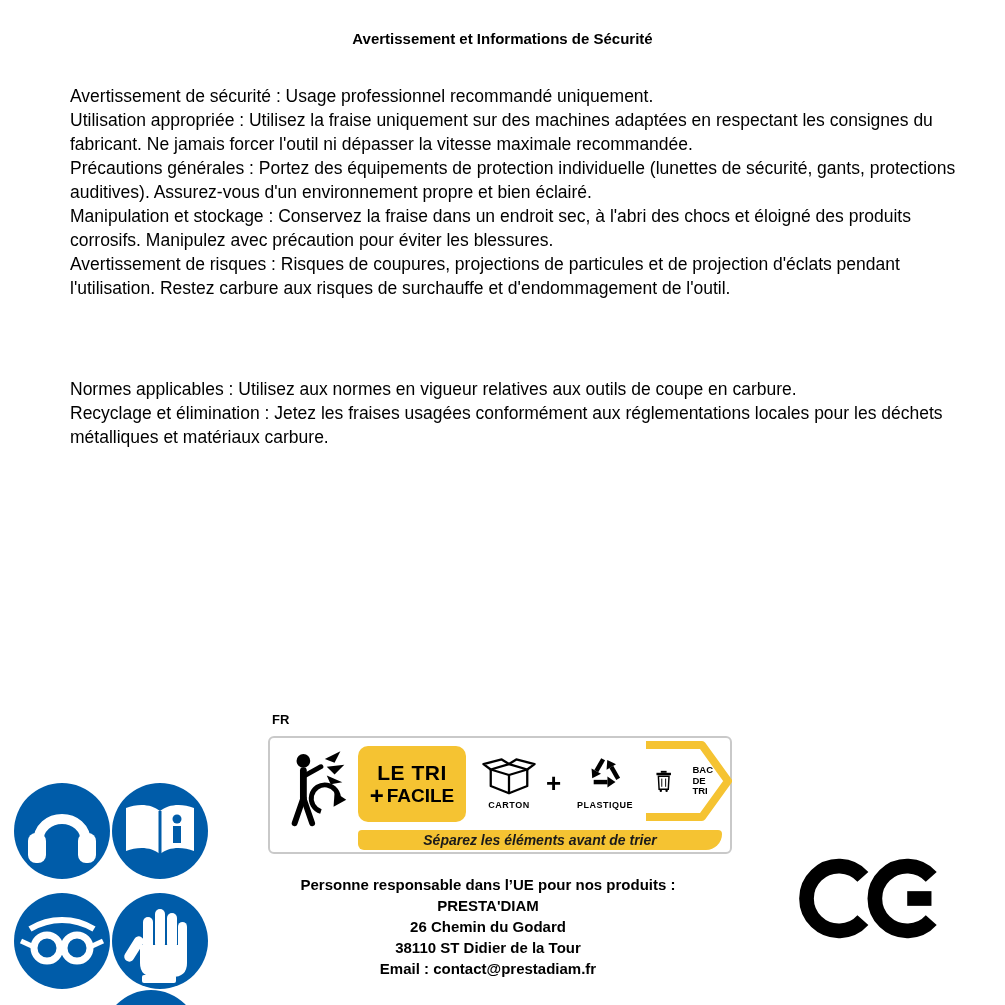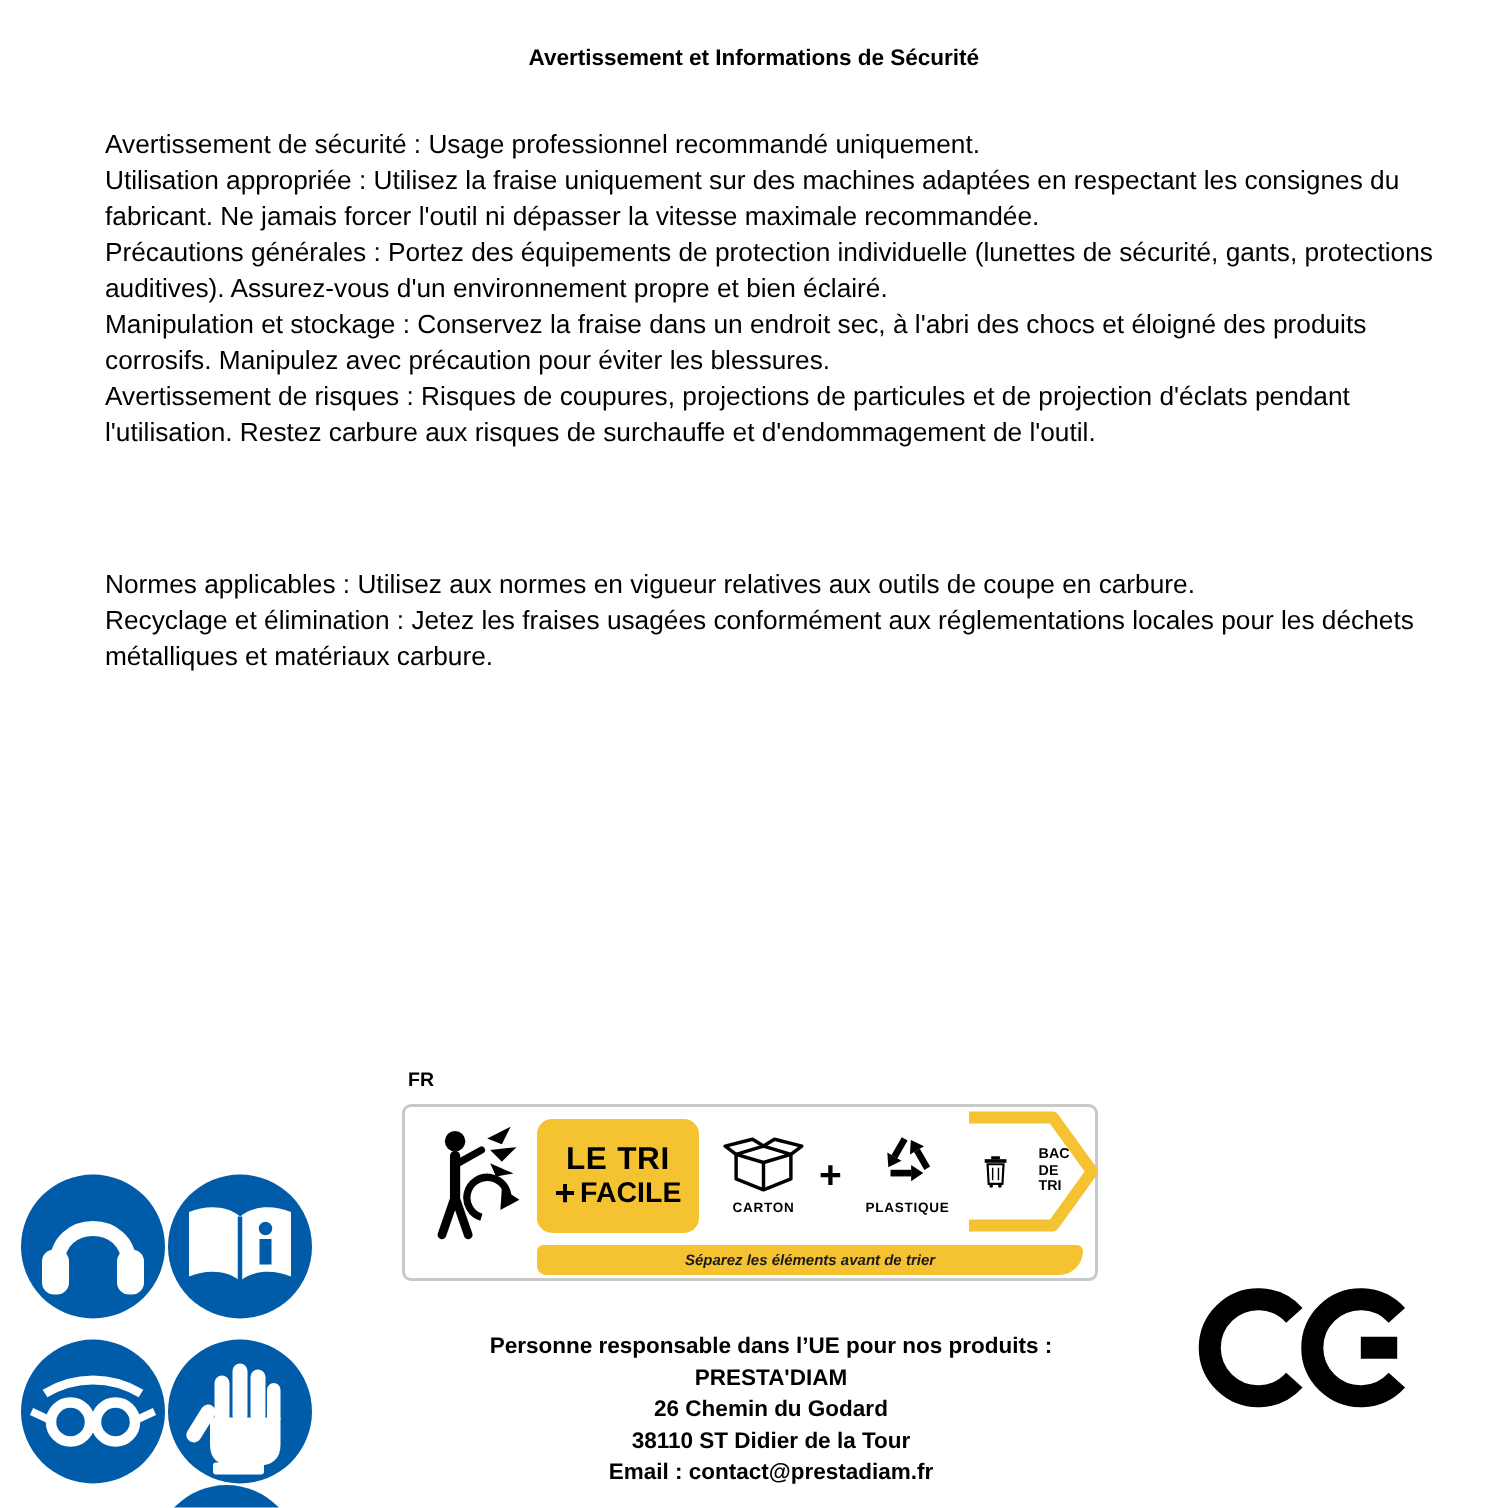--- a/index.html
+++ b/index.html
@@ -45,25 +45,25 @@
   #mat-plastique{left:300px;width:70px;}
   .mid-plus{position:absolute;left:276px;top:30px;font-size:26px;font-weight:bold;}
   .bac-zone{position:absolute;left:376px;top:2px;width:86px;height:82px;}
   .bac-zone svg.arrow{position:absolute;left:0;top:0;width:86px;height:82px;}
   .bac-inner{position:absolute;left:9px;top:11px;width:58px;height:60px;display:flex;align-items:center;gap:20px;}
   .bac-text{font-size:9.5px;font-weight:bold;line-height:10.5px;text-align:left;}
   .tagline-strip{
     position:absolute;left:88px;top:92px;width:364px;height:20px;background:#F5C332;
     border-radius:4px 4px 16px 6px;display:flex;align-items:center;justify-content:center;
   }
-  .tagline-strip span{font-size:10px;font-weight:bold;font-style:italic;color:#1a1a1a;}
-
-  
-  .responsible{position:absolute;left:232px;top:874px;width:564px;text-align:center;
-    font-size:15px;font-weight:bold;line-height:21px;margin-top:13px;}
+  .tagline-strip span{font-size:14px;font-weight:bold;font-style:italic;color:#1a1a1a;}
+
+  
+  .responsible{position:absolute;left:206px;top:874px;width:564px;text-align:center;
+    font-size:15px;font-weight:bold;line-height:21px;}
   .responsible div{margin:0;}
 
   
   .ce{position:absolute;left:798px;top:850px;width:142px;height:97px;}
   .ce svg{width:100%;height:100%;display:block;}
 </style>
 </head>
 <body>
 
 <div class="page-title">Avertissement et Informations de Sécurité</div>

